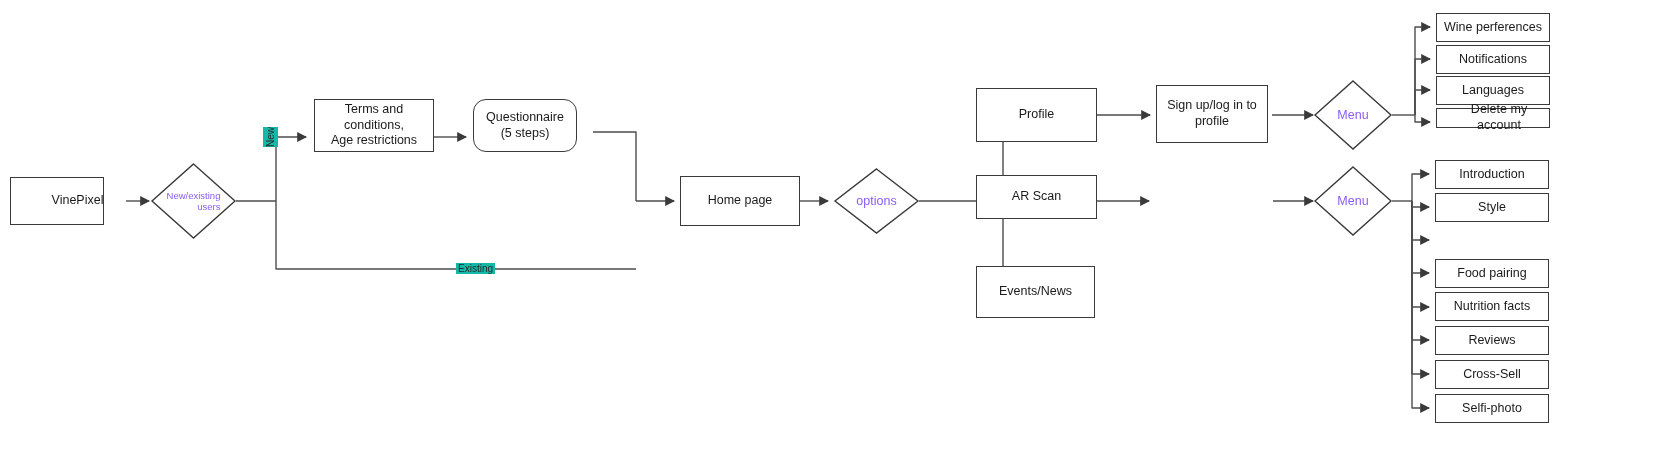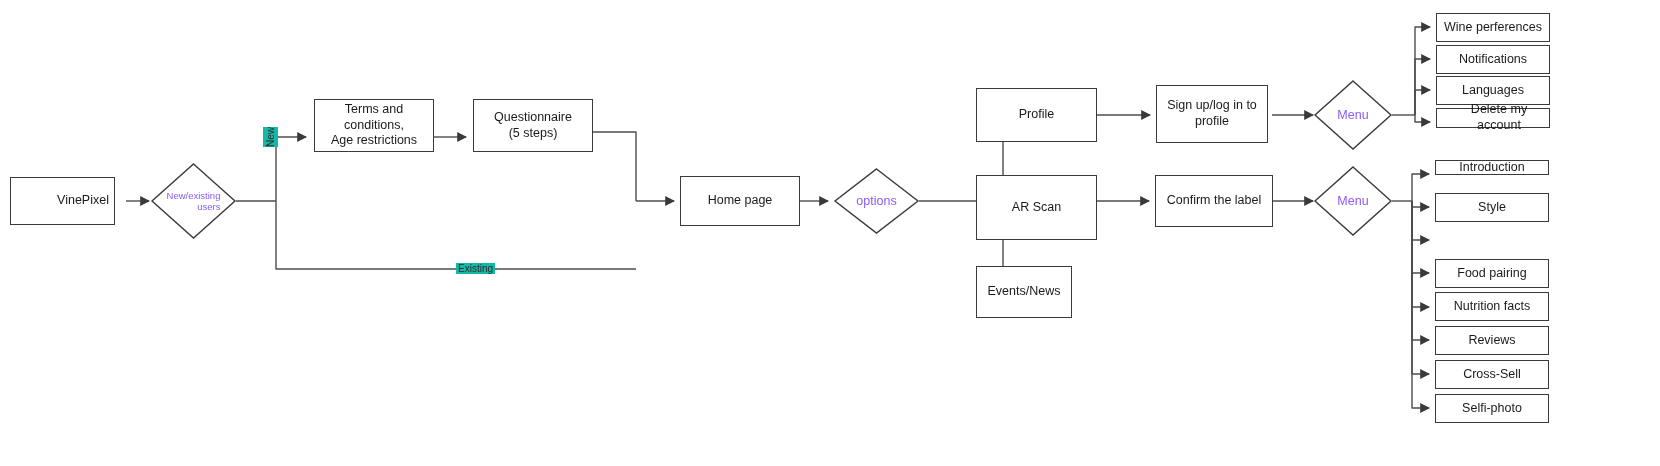--- a/index.html
+++ b/index.html
@@ -134,42 +134,42 @@
       <path d="M 1412 201 L 1412 207 L 1429 207" marker-end="url(#arrow)"></path>
       <path d="M 1412 201 L 1412 240 L 1429 240" marker-end="url(#arrow)"></path>
       <path d="M 1412 201 L 1412 273 L 1429 273" marker-end="url(#arrow)"></path>
       <path d="M 1412 201 L 1412 307 L 1429 307" marker-end="url(#arrow)"></path>
       <path d="M 1412 201 L 1412 340 L 1429 340" marker-end="url(#arrow)"></path>
       <path d="M 1412 201 L 1412 374 L 1429 374" marker-end="url(#arrow)"></path>
       <path d="M 1412 201 L 1412 408 L 1429 408" marker-end="url(#arrow)"></path>
     </g>
   </svg>
 
-  <div class="node" style="left:10px; top:177px; width:105px; height:48px;padding-left:41px;">
+  <div class="node" style="left:10px; top:177px; width:94px; height:48px;padding-left:41px;">
     <span>VinePixel</span>
   </div>
 
   <div class="diamond-wrap" style="left:151px; top:163px; width:85px; height:76px;">
     <svg width="85" height="76" viewBox="0 0 85 76">
       <polygon points="42.5,1 84,38 42.5,75 1,38" fill="#ffffff" stroke="#3a3a3a" stroke-width="1.4"></polygon>
     </svg>
     <div class="diamond-label tiny">New/existing
 users</div>
   </div>
 
   <div class="edge-label vertical" style="left:263px; top:127px;">New</div>
 
   <div class="edge-label" style="left:456px; top:263px;">Existing</div>
 
   <div class="node" style="left:314px; top:99px; width:120px; height:53px;">
     <span>Terms and conditions,
 Age restrictions</span>
   </div>
 
-  <div class="node" style="left:473px; top:99px; width:120px; height:53px;">
+  <div class="node" style="left:473px; top:99px; width:104px; height:53px;border-radius:13px;">
     <span>Questionnaire
 (5 steps)</span>
   </div>
 
   <div class="node" style="left:680px; top:176px; width:120px; height:50px;">
     <span>Home page</span>
   </div>
 
   <div class="diamond-wrap" style="left:834px; top:168px; width:85px; height:66px;">
     <svg width="85" height="66" viewBox="0 0 85 66">
@@ -187,53 +187,50 @@
 profile</span>
   </div>
 
   <div class="diamond-wrap" style="left:1314px; top:80px; width:78px; height:70px;">
     <svg width="78" height="70" viewBox="0 0 78 70">
       <polygon points="39,1 77,35 39,69 1,35" fill="#ffffff" stroke="#3a3a3a" stroke-width="1.4"></polygon>
     </svg>
     <div class="diamond-label">Menu</div>
   </div>
 
-  <div class="node" style="left:976px; top:175px; width:121px; height:65px;">
+  <div class="node" style="left:976px; top:175px; width:121px; height:44px;">
     <span>AR Scan</span>
   </div>
 
-  <div class="node" style="left:1155px; top:175px; width:118px; height:52px;">
-    <span>Confirm the label</span>
-  </div>
 
   <div class="diamond-wrap" style="left:1314px; top:166px; width:78px; height:70px;">
     <svg width="78" height="70" viewBox="0 0 78 70">
       <polygon points="39,1 77,35 39,69 1,35" fill="#ffffff" stroke="#3a3a3a" stroke-width="1.4"></polygon>
     </svg>
     <div class="diamond-label">Menu</div>
   </div>
 
-  <div class="node" style="left:976px; top:266px; width:96px; height:52px;">
+  <div class="node" style="left:976px; top:266px; width:119px; height:52px;">
     <span>Events/News</span>
   </div>
 
   <div class="node" style="left:1436px; top:13px; width:114px; height:29px;">
     <span>Wine perferences</span>
   </div>
   <div class="node" style="left:1436px; top:45px; width:114px; height:29px;">
     <span>Notifications</span>
   </div>
   <div class="node" style="left:1436px; top:76px; width:114px; height:29px;">
     <span>Languages</span>
   </div>
   <div class="node" style="left:1436px; top:108px; width:114px; height:20px;padding-left:12px;">
     <span>Delete my account</span>
   </div>
 
-  <div class="node" style="left:1435px; top:160px; width:114px; height:15px;">
+  <div class="node" style="left:1435px; top:160px; width:114px; height:29px;">
     <span>Introduction</span>
   </div>
   <div class="node" style="left:1435px; top:193px; width:114px; height:29px;">
     <span>Style</span>
   </div>
   <div class="node" style="left:1435px; top:259px; width:114px; height:29px;">
     <span>Food pairing</span>
   </div>
   <div class="node" style="left:1435px; top:292px; width:114px; height:29px;">
     <span>Nutrition facts</span>

